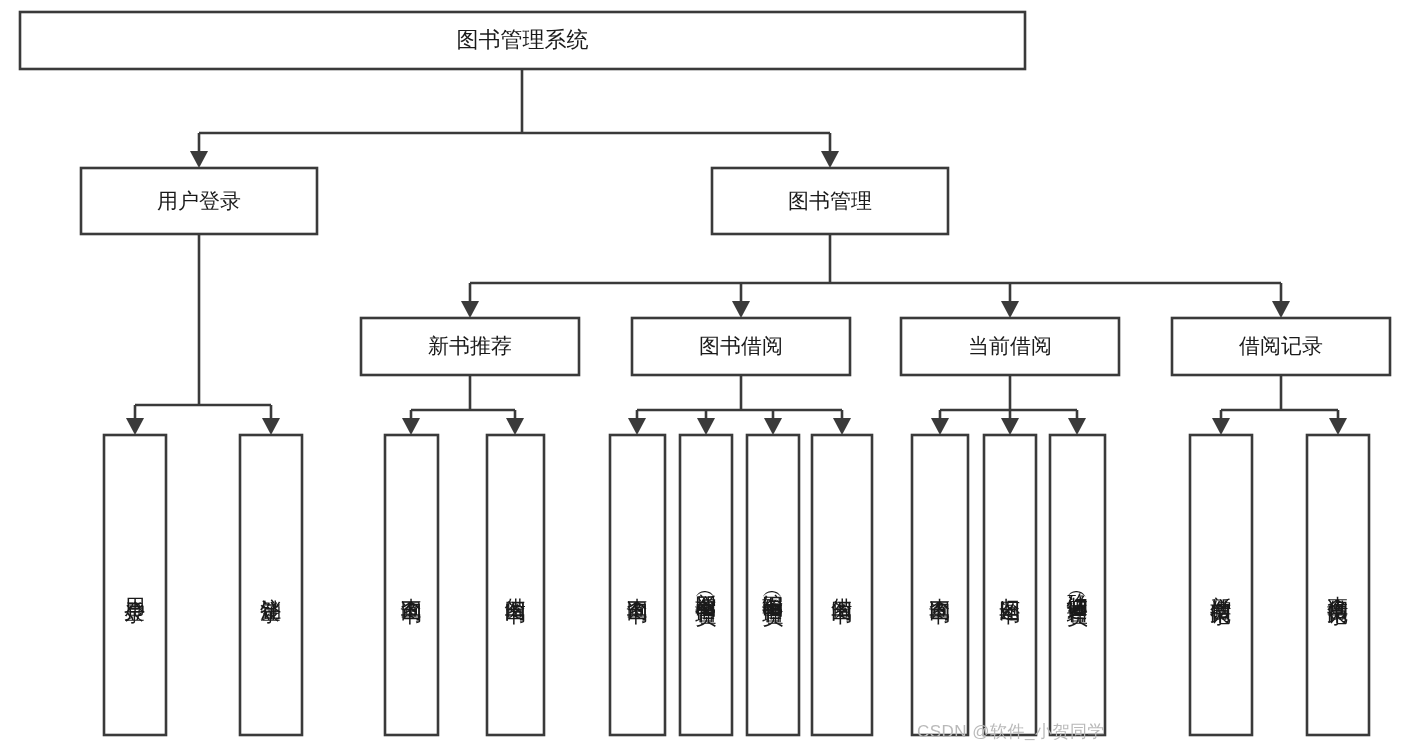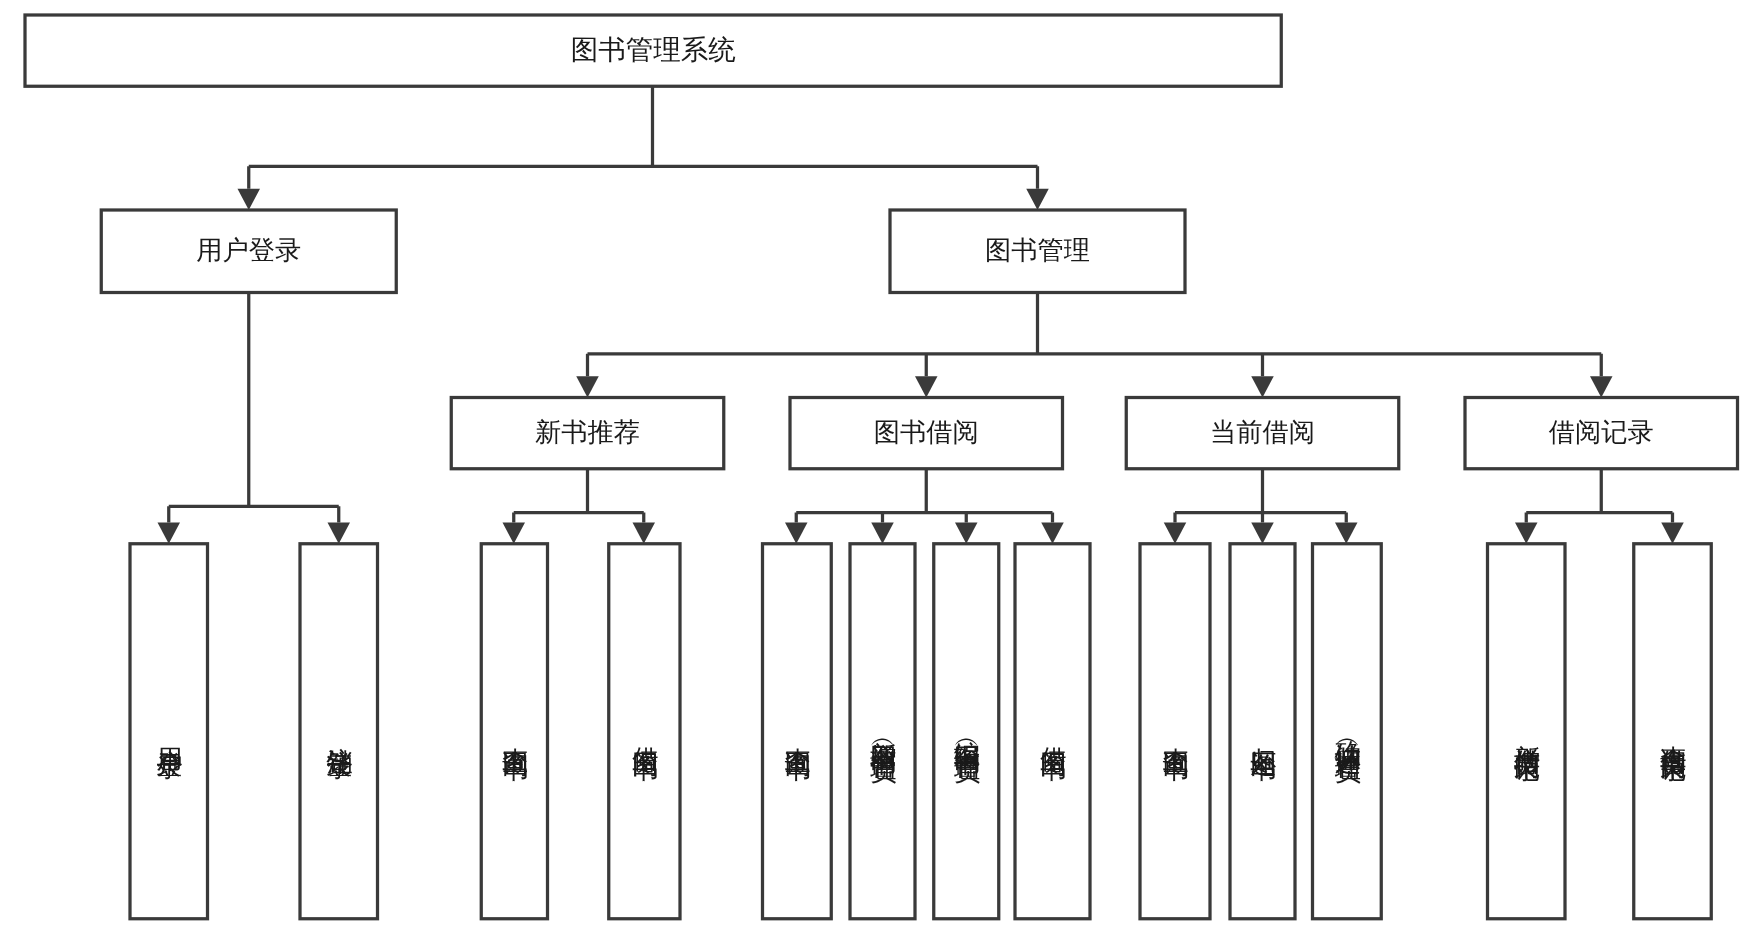--- a/index.html
+++ b/index.html
@@ -221,13 +221,14 @@
       <div class="leaf-label-wrap" style="left: 680px; top: 435px; width: 52px; height: 300px;">新增图书（管理员）</div>
       <div class="leaf-label-wrap" style="left: 747px; top: 435px; width: 52px; height: 300px;">编辑图书（管理员）</div>
       <div class="leaf-label-wrap" style="left: 812px; top: 435px; width: 60px; height: 300px;">借阅图书</div>
       <div class="leaf-label-wrap" style="left: 912px; top: 435px; width: 56px; height: 300px;">查询图书</div>
       <div class="leaf-label-wrap" style="left: 984px; top: 435px; width: 52px; height: 300px;">归还图书</div>
       <div class="leaf-label-wrap" style="left: 1050px; top: 435px; width: 55px; height: 300px;">确认归还（管理员）</div>
       <div class="leaf-label-wrap" style="left: 1190px; top: 435px; width: 62px; height: 300px;">新增借阅记录</div>
       <div class="leaf-label-wrap" style="left: 1307px; top: 435px; width: 62px; height: 300px;">查询借阅记录</div>
     </div>
 
+  <div class="watermark">CSDN @软件_小贺同学</div>
 </div>
 
 </body></html>

